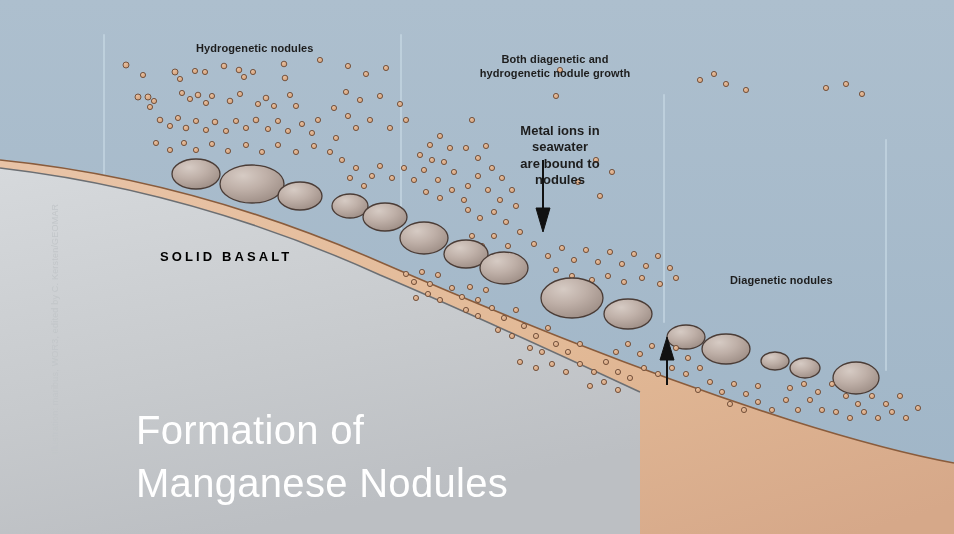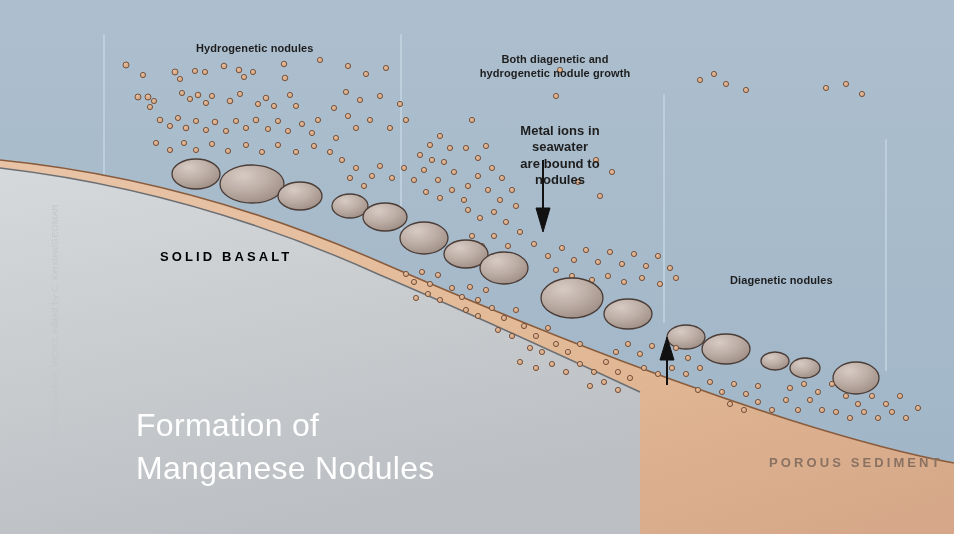--- a/index.html
+++ b/index.html
@@ -53,21 +53,21 @@
   }
   #label-solid-basalt{left:137px;top:249px;color:#000000;margin-left:23px;}
   #label-porous-sediment{left:769px;top:455px;color:#8a7263;}
 
   
   #title{
     position:absolute;
     left:136px;
     top:404px;
     color:#ffffff;
-    font-size:32px;
+    font-size:40px;
     font-weight:normal;
     line-height:1.33;
     letter-spacing:.3px;
     white-space:pre-line;
   }
 
   
   #credit{
     position:absolute;
     left:-60px;
@@ -427,20 +427,19 @@
 hydrogenetic nodule growth</div>
 
   <div class="lbl lbl-note lbl-center" id="label-metal-ions">Metal ions in seawater
 are bound to nodules</div>
 
   <div class="lbl lbl-head" id="label-diagenetic">Diagenetic nodules</div>
 
 
   <div class="geo-label" id="label-solid-basalt">SOLID BASALT</div>
 
-  <div class="geo-label" id="label-porous-sediment">POROUS SEDIMENT</div>
 
   <div id="title">Formation of
 Manganese Nodules</div>
 
   <div id="credit">Illustration: maribus, WOR3, edited by C. Kersten/GEOMAR</div>
 
 </div>
 
 </body></html>

